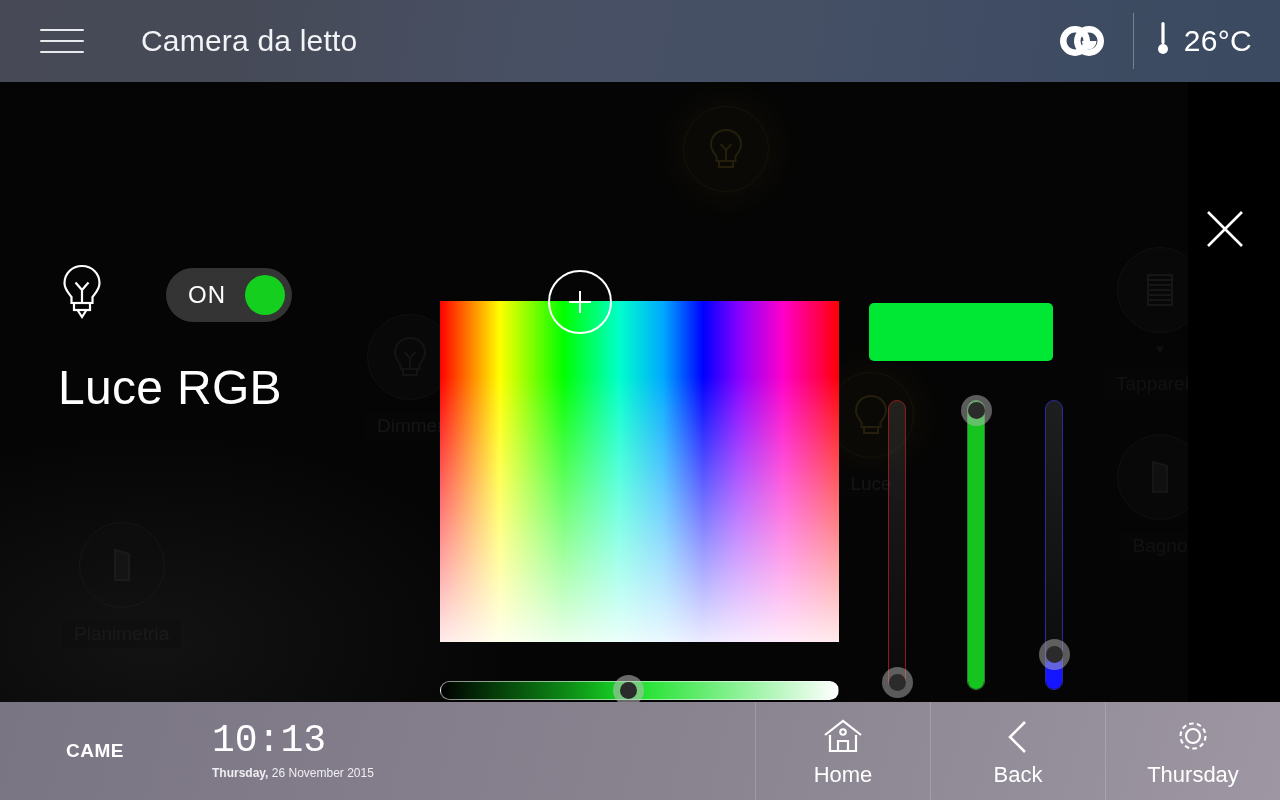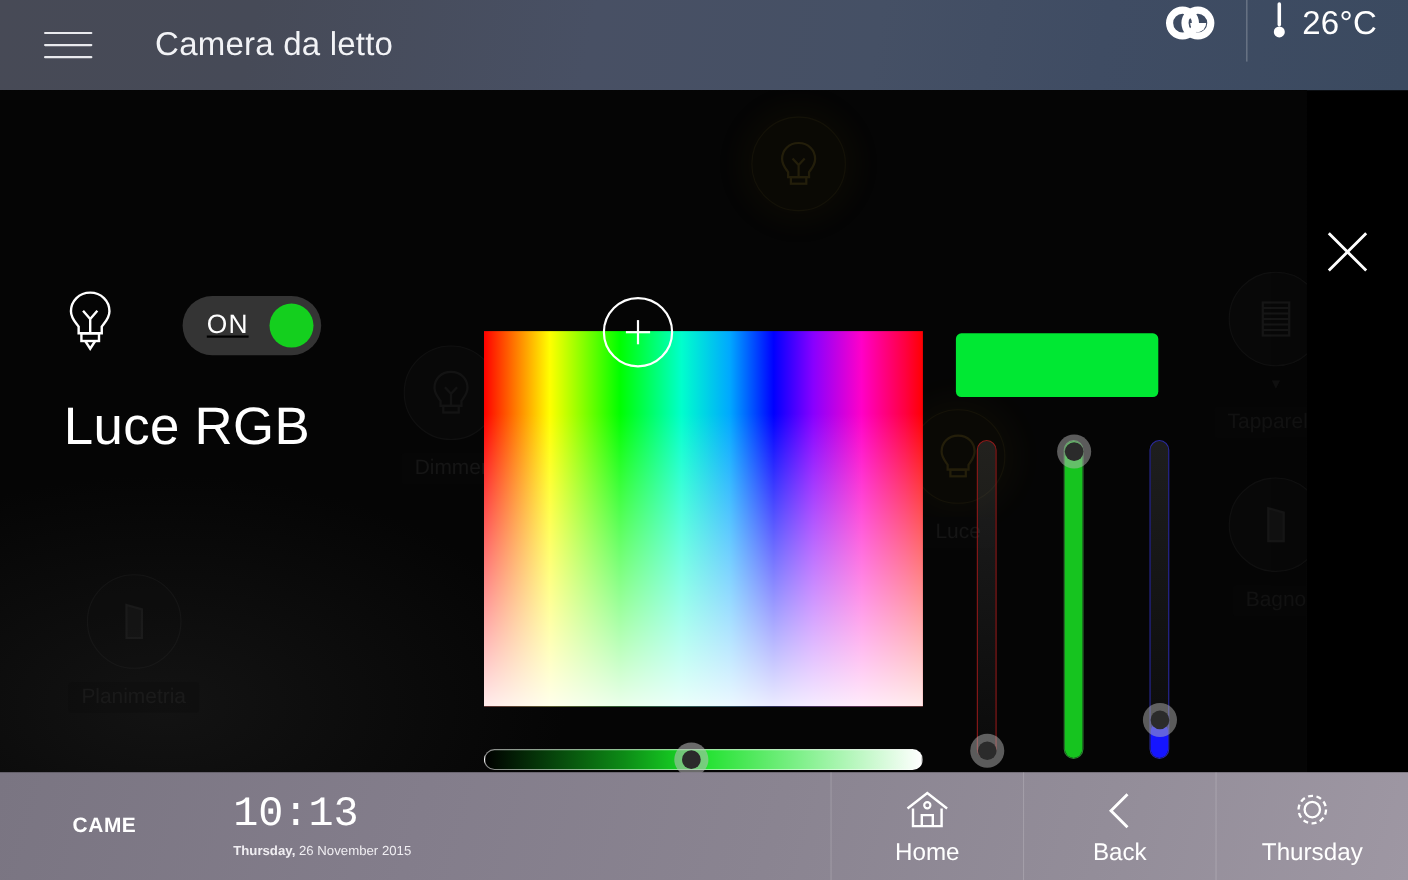--- a/index.html
+++ b/index.html
@@ -14,21 +14,21 @@
   
   #header {
     position:absolute; left:0; top:0; width:1280px; height:82px;
     background:linear-gradient(100deg,#474a56 0%,#464a57 18%,#485064 42%,#455065 62%,#3f4c63 78%,#3b4a60 100%);
     display:flex; align-items:center;
   }
   #hamburger { width:56px; height:40px; margin-left:40px; display:flex; flex-direction:column;
     justify-content:center; gap:9px; cursor:pointer; }
   #hamburger i { display:block; height:2px; background:#e9eaee; width:44px; border-radius:1px; }
   #header-title { margin-left:45px; color:#f2f3f6; font-size:30px; font-weight:400; letter-spacing:.2px; }
-  #header-right { margin-left:auto; display:flex; align-items:flex-start; height:82px; }
+  #header-right { margin-left:auto; display:flex; align-items:center; height:82px; }
   #logo-wrap { width:104px; display:flex; align-items:center; justify-content:center; }
   #header-divider { width:1px; height:56px; background:rgba(255,255,255,.30); }
   #temp-wrap { display:flex; align-items:center; padding:0 28px 0 22px; }
   #temp-value { color:#fff; font-size:30px; margin-left:14px; letter-spacing:.3px; }
 
   
   #scene { position:absolute; left:0; top:82px; width:1188px; height:620px;
     background:
       radial-gradient(ellipse 520px 300px at 150px 560px, #131313 0%, #050505 70%),
       radial-gradient(ellipse 600px 360px at 1090px 470px, #121212 0%, #050505 72%),
@@ -47,21 +47,21 @@
   .chev { margin-top:7px; color:#2a2a2a; font-size:15px; }
 
   
   #overlay { position:absolute; left:0; top:82px; width:1280px; height:620px; }
 
   #close-btn { position:absolute; right:26px; top:118px; width:58px; height:58px;
     display:flex; align-items:center; justify-content:center; cursor:pointer; }
 
   
   #device-info { position:absolute; left:58px; top:180px; width:340px; }
-  #bulb-row { display:flex; align-items:center;text-decoration:underline; }
+  #bulb-row { display:flex; align-items:center; }
   #toggle { margin-left:60px; width:126px; height:54px; border-radius:27px; background:#343434;
     display:flex; align-items:center; justify-content:space-between; padding:0 7px 0 0; cursor:pointer; }
   #toggle-label { color:#fff; font-size:24px; margin-left:22px; letter-spacing:1px; }
   #toggle-knob { width:40px; height:40px; border-radius:50%; background:#14cf1e; }
   #device-name { margin-top:32px; color:#fff; font-size:48px; font-weight:400; letter-spacing:.3px; }
 
   
   #sv-field { position:absolute; left:440px; top:219px; width:399px; height:341px; }
   #sv-hue { position:absolute; inset:0;
     background:linear-gradient(to right,

